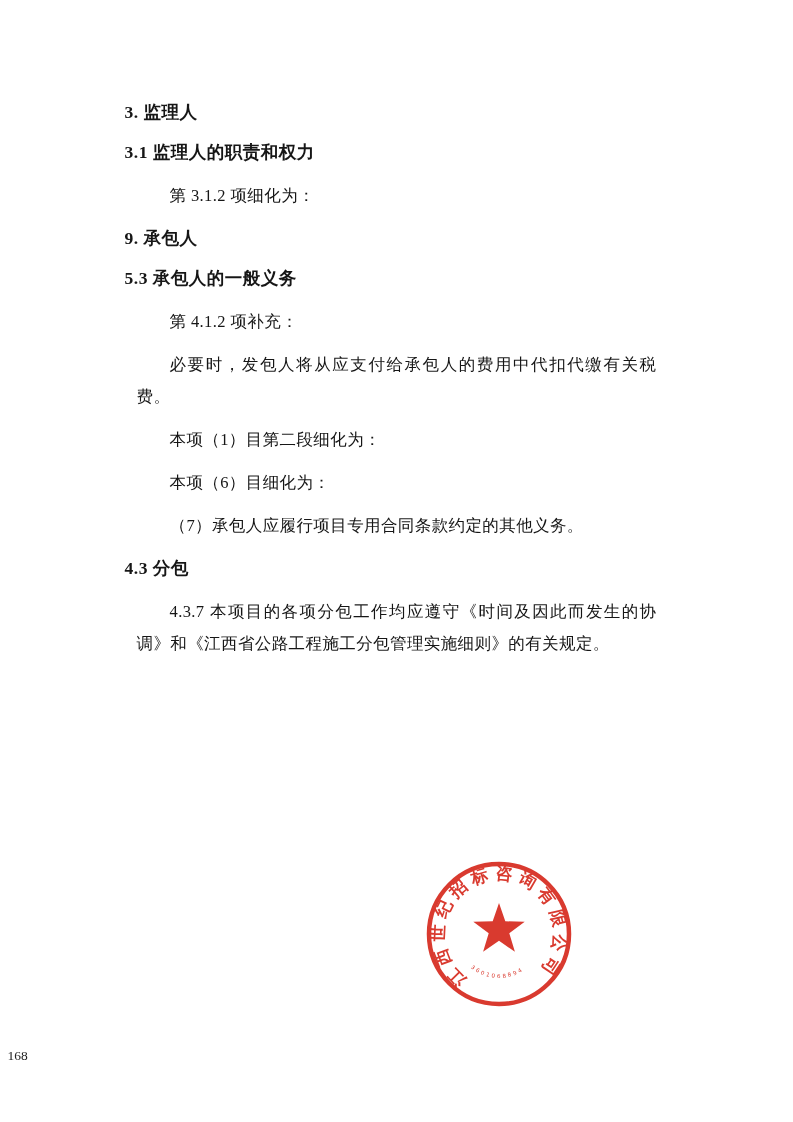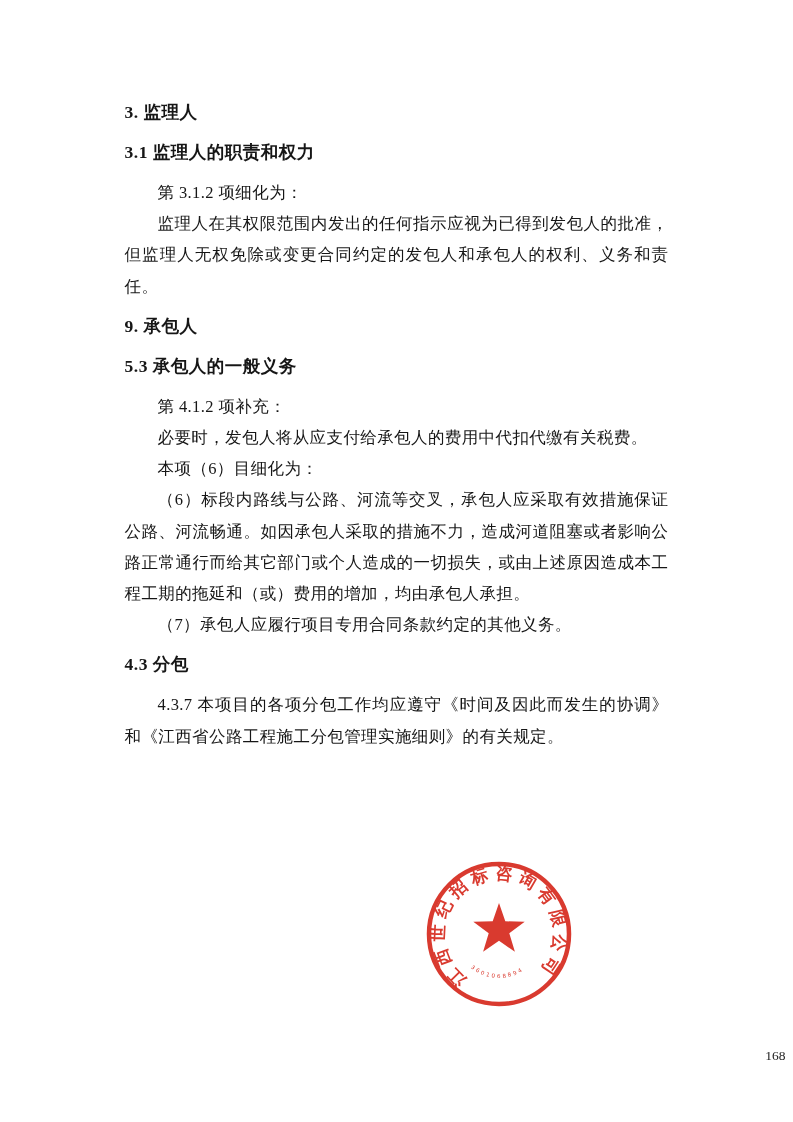--- a/index.html
+++ b/index.html
@@ -20,31 +20,31 @@
   .h-sec {
     font-size: 17.5px;
     font-weight: bold;
     line-height: 31px;
     margin: 9px 0;
     letter-spacing: 0.5px;
   }
   .para {
     font-size: 16.5px;
     line-height: 31.2px;
-    margin: 0;
+    margin: 12px;
     text-align: justify;
     text-indent: 2em;
     letter-spacing: 0.4px;
   }
   .page-number {
     position: absolute;
     bottom: 58px;
     left: 0;
     width: 100%;
-    text-align: right;
+    text-align: left;
     font-size: 13.5px;
     color: #222;
   }
   .seal {
     position: absolute;
     left: 411px;
     top: 854px;
     width: 160px;
     height: 160px;
     mix-blend-mode: multiply;
@@ -68,28 +68,27 @@
 </style>
 </head>
 <body>
 
 <div class="page">
   <div class="content">
 
     <div class="h-sec">3. 监理人</div>
     <div class="h-sec">3.1 监理人的职责和权力</div>
     <p class="para">第 3.1.2 项细化为：</p>
-    <p class="para">监理人在其权限范围内发出的任何指示应视为已得到发包人的批准，但监理人无权免除或变更合同约定的发包人和承包人的权利、义务和责任。</p>
 
     <div class="h-sec">9. 承包人</div>
     <div class="h-sec">5.3 承包人的一般义务</div>
     <p class="para">第 4.1.2 项补充：</p>
     <p class="para">必要时，发包人将从应支付给承包人的费用中代扣代缴有关税费。</p>
+    <p class="para">本项（1）目第二段细化为：</p>
     <p class="para">本项（6）目细化为：</p>
-    <p class="para">（6）标段内路线与公路、河流等交叉，承包人应采取有效措施保证公路、河流畅通。如因承包人采取的措施不力，造成河道阻塞或者影响公路正常通行而给其它部门或个人造成的一切损失，或由上述原因造成本工程工期的拖延和（或）费用的增加，均由承包人承担。</p>
     <p class="para">（7）承包人应履行项目专用合同条款约定的其他义务。</p>
 
     <div class="h-sec">4.3  分包</div>
     <p class="para">4.3.7 本项目的各项分包工作均应遵守《时间及因此而发生的协调》和《江西省公路工程施工分包管理实施细则》的有关规定。</p>
   </div>
 
   <div class="seal">
     <svg viewBox="0 0 160 160" xmlns="http://www.w3.org/2000/svg">
       <defs>
         <path id="ringPath" d="M 48.4 125 A 55 55 0 1 1 111.6 125" fill="none"></path>

